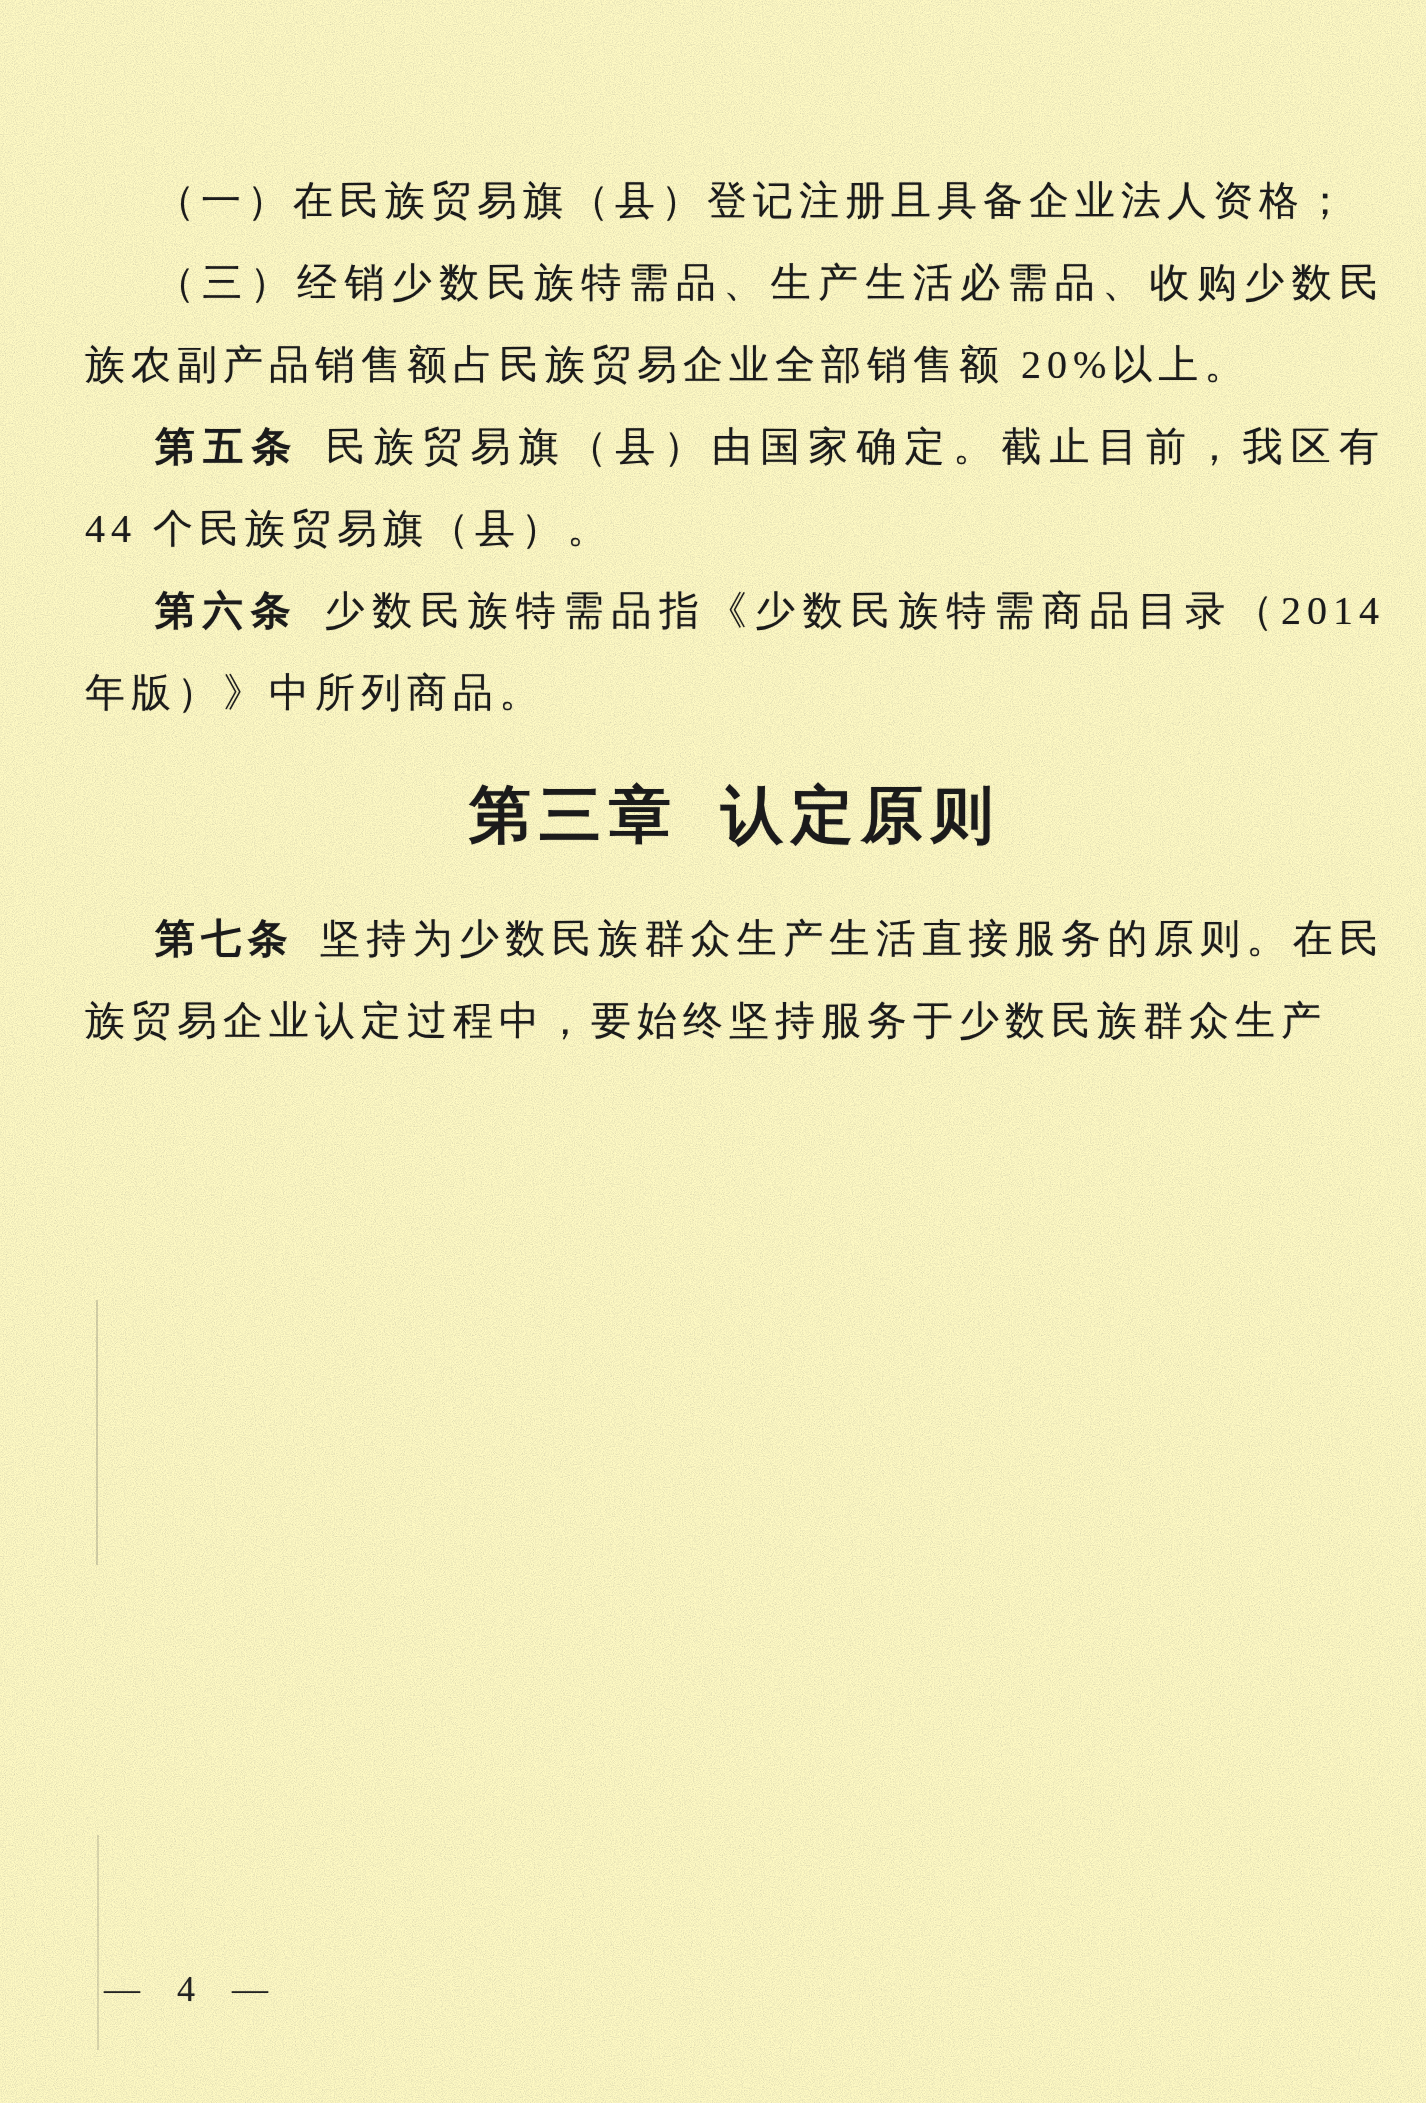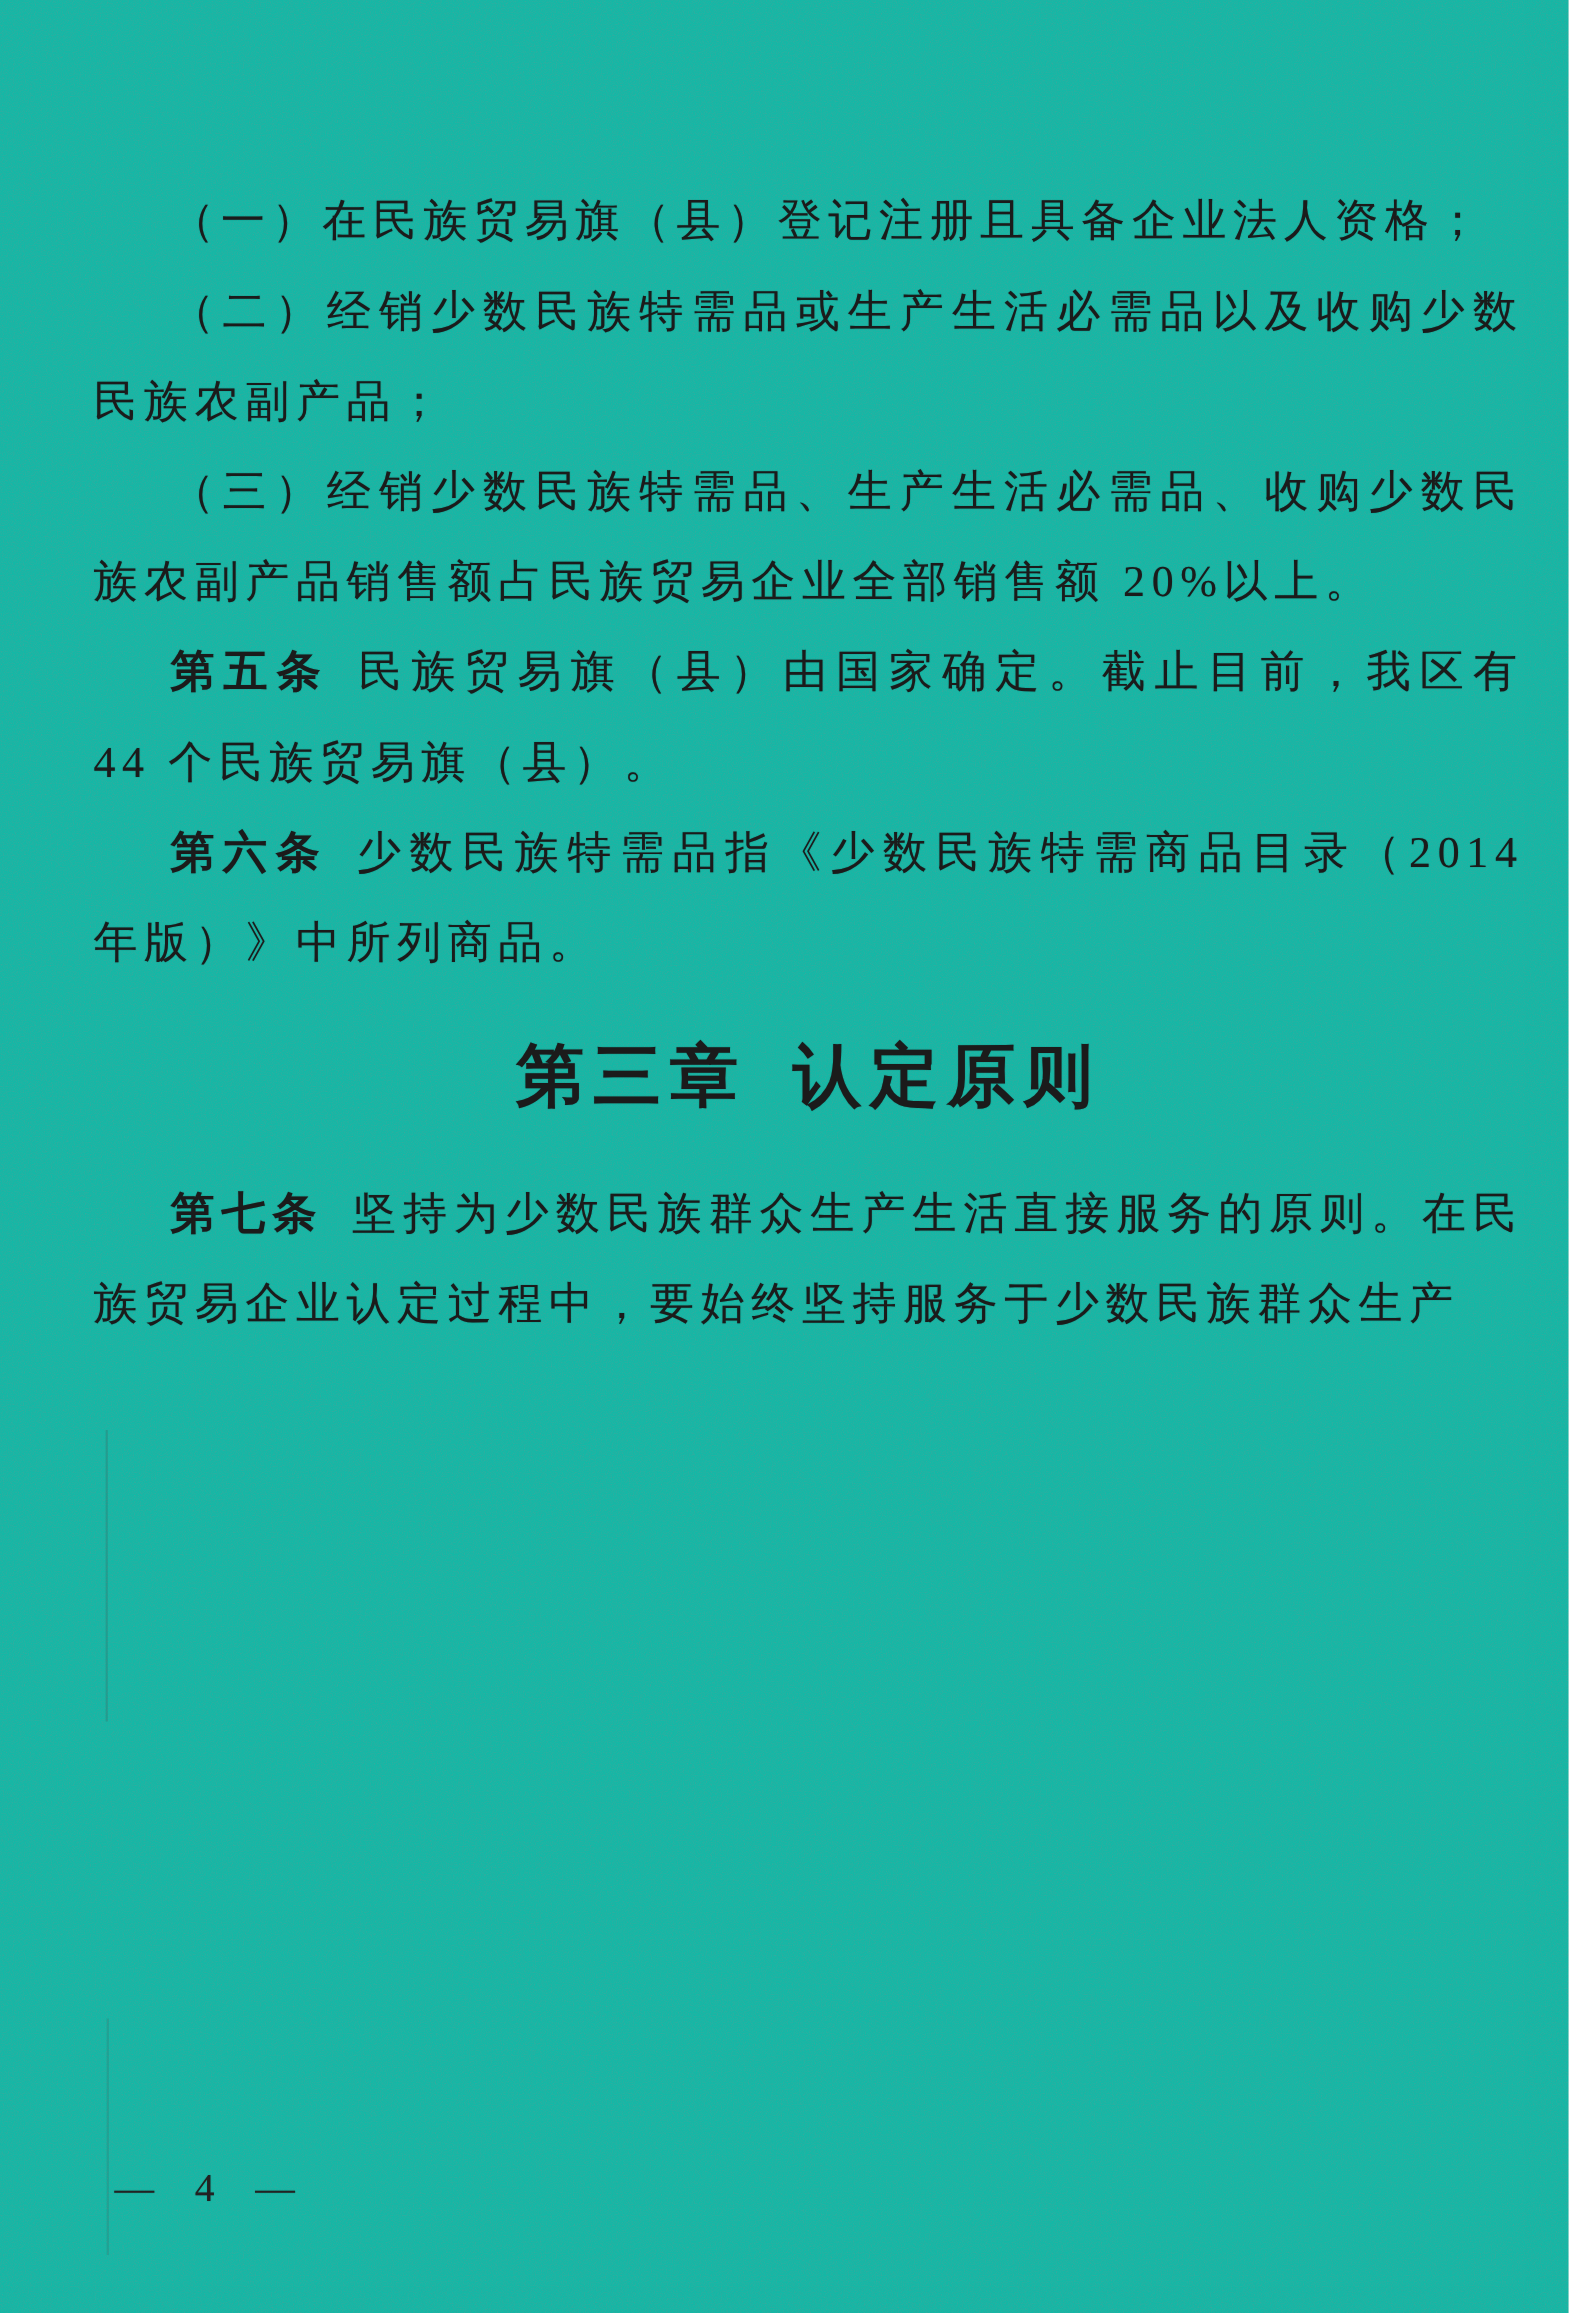--- a/index.html
+++ b/index.html
@@ -2,21 +2,21 @@
 <html><head>
 <meta charset="utf-8">
 <style>
   * { margin: 0; padding: 0; box-sizing: border-box; }
   html, body { background: #e9e9e7; }
   .page {
     position: relative;
     width: 1426px;
     height: 2103px;
     margin: 0 auto;
-    background: #14b8a6;
+    background: #fef9c3;
     overflow: hidden;
     color: #1b1b1b;
     font-family: "Liberation Serif", "DejaVu Serif", serif;
   }
   .noise-overlay {
     position: absolute;
     left: 0; top: 0;
     width: 1426px; height: 2103px;
     pointer-events: none;
     opacity: 0.55;
@@ -84,21 +84,20 @@
     <rect width="1426" height="2103" filter="url(#scanNoise)"></rect>
   </svg>
 
   <div class="scan-artifact artifact-1"></div>
   <div class="scan-artifact artifact-2"></div>
 
   <div class="content">
 
     <p class="para">（一）在民族贸易旗（县）登记注册且具备企业法人资格；</p>
 
-    <p class="para">（二）经销少数民族特需品或生产生活必需品以及收购少数民族农副产品；</p>
 
     <p class="para">（三）经销少数民族特需品、生产生活必需品、收购少数民族农副产品销售额占民族贸易企业全部销售额 20%以上。</p>
 
     <p class="para"><span class="article-label">第五条</span><span>民族贸易旗（县）由国家确定。截止目前，我区有 44 个民族贸易旗（县）。</span></p>
 
     <p class="para"><span class="article-label">第六条</span><span>少数民族特需品指《少数民族特需商品目录（2014年版）》中所列商品。</span></p>
 
 
     <h2 class="chapter"><span>第三章</span><span class="chapter-gap"></span><span>认定原则</span></h2>
 

